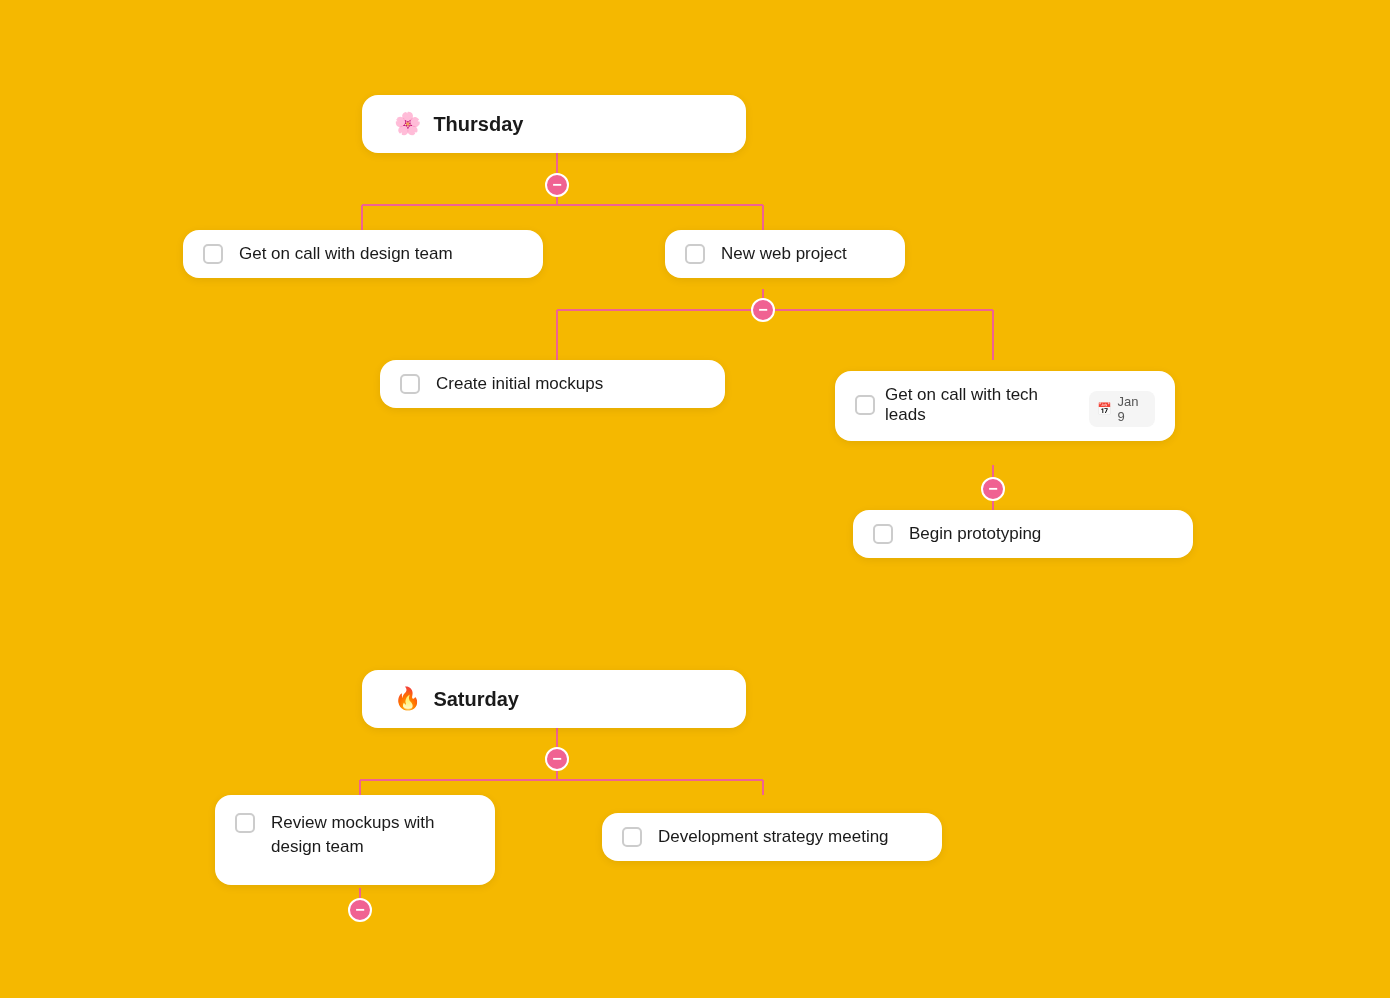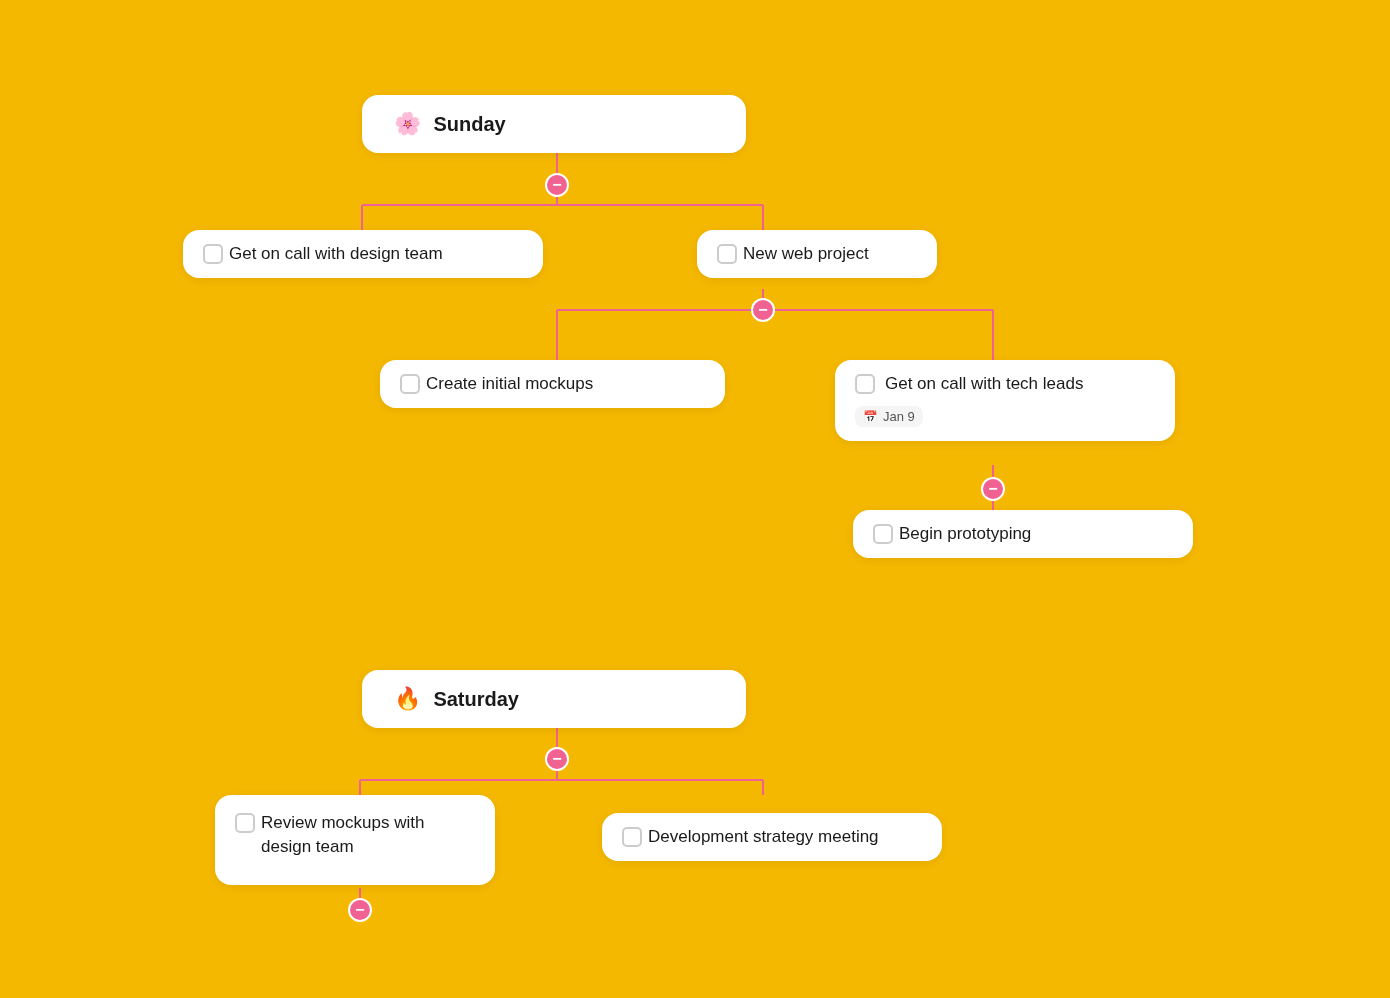--- a/index.html
+++ b/index.html
@@ -22,21 +22,21 @@
     }
 
     
     .node {
       position: absolute;
       background: white;
       border-radius: 16px;
       display: flex;
       align-items: center;
       padding: 14px 20px;
-      gap: 6px;
+      gap: 16px;
       font-size: 17px;
       font-weight: 500;
       color: #1a1a1a;
       box-shadow: 0 2px 8px rgba(0,0,0,0.08);
     }
 
     .node-root {
       font-size: 20px;
       font-weight: 700;
       padding: 16px 32px;
@@ -61,22 +61,22 @@
       gap: 5px;
       background: #f5f5f5;
       border-radius: 8px;
       padding: 3px 8px;
       font-size: 13px;
       color: #555;
       margin-top: 6px;
     }
 
     .node-with-date {
-      flex-direction: column;
       align-items: flex-start;
+      margin-top: 11px;
     }
 
     .node-title-row {
       display: flex;
       align-items: center;
       gap: 10px;
     }
 
     
     .connector-btn {
@@ -150,33 +150,33 @@
 
     <line class="line" x1="360" y1="740" x2="360" y2="755"></line>
 
     <line class="line" x1="763" y1="740" x2="763" y2="755"></line>
 
     <line class="line" x1="360" y1="848" x2="360" y2="868"></line>
   </svg>
 
   <div class="node node-root" style="left:362px; top:55px; width:384px;">
     <span class="node-emoji">🌸</span>
-    <span>Sunday</span>
+    <span>Thursday</span>
   </div>
 
   <div class="connector-btn" style="left:545px; top:133px;">
     <span>−</span>
   </div>
 
   <div class="node" style="left:183px; top:190px; width:360px;">
     <div class="checkbox"></div>
     <span>Get on call with design team</span>
   </div>
 
-  <div class="node" style="left:665px; top:190px; width:240px;margin-left:32px;">
+  <div class="node" style="left:665px; top:190px; width:240px;">
     <div class="checkbox"></div>
     <span>New web project</span>
   </div>
 
   <div class="connector-btn" style="left:751px; top:258px;">
     <span>−</span>
   </div>
 
   <div class="node" style="left:380px; top:320px; width:345px;">
     <div class="checkbox"></div>

